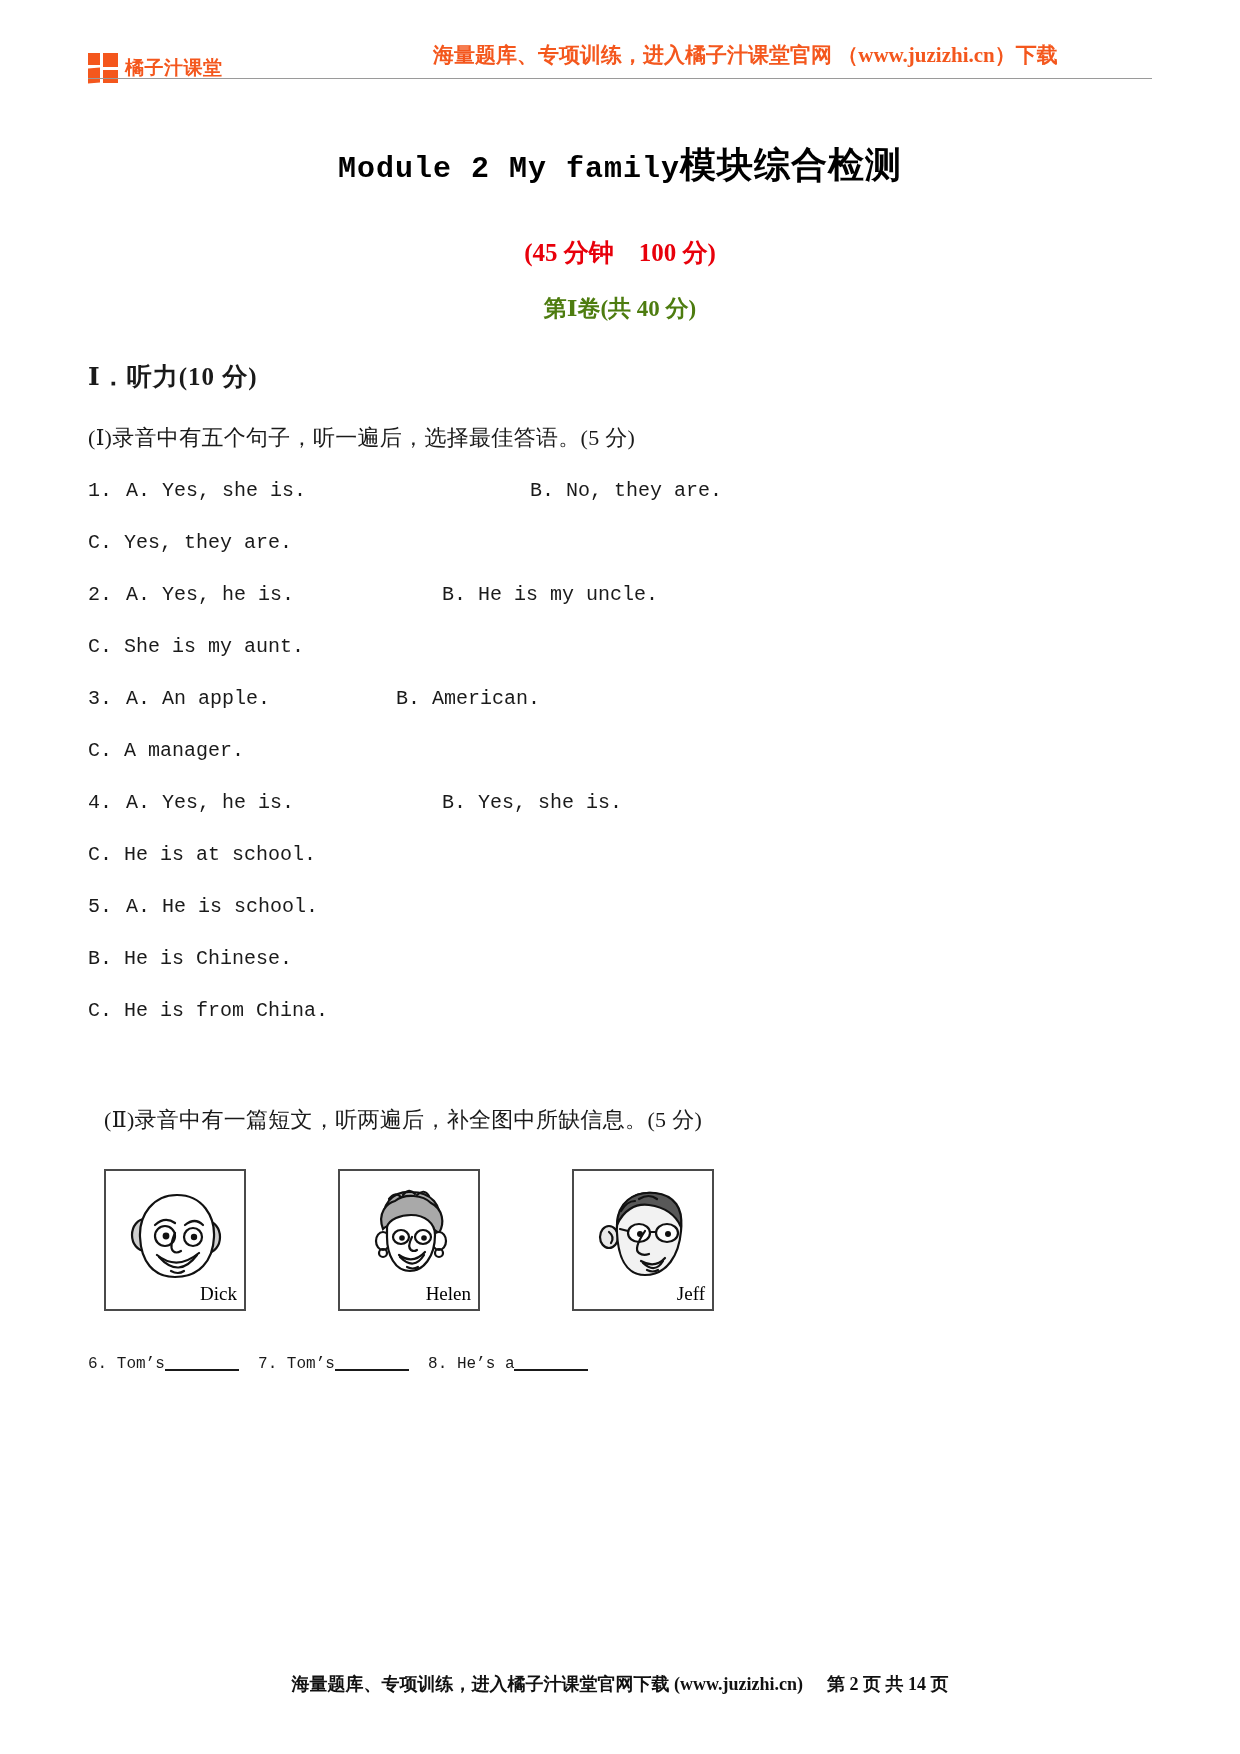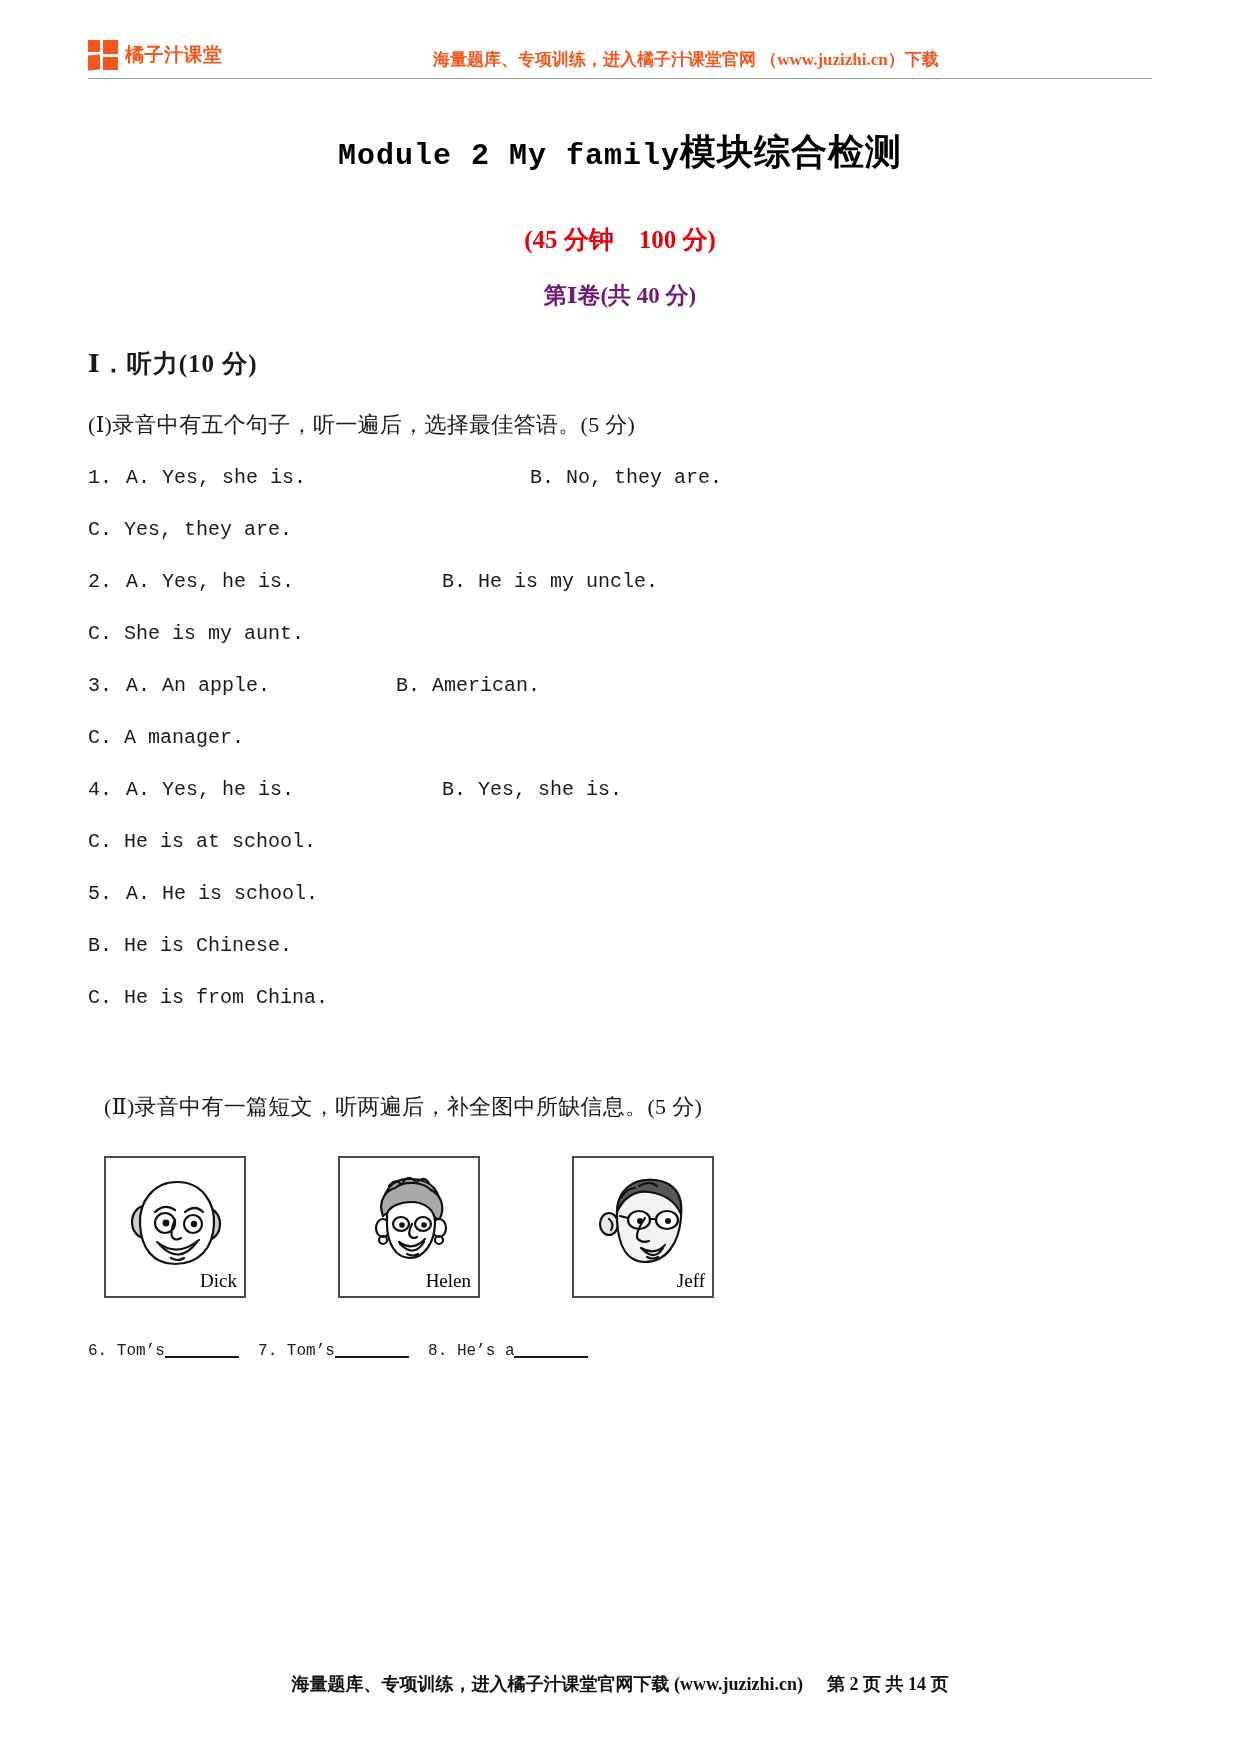--- a/index.html
+++ b/index.html
@@ -14,21 +14,21 @@
     color: #1a1a1a;
     position: relative;
     overflow: hidden;
   }
 
   .page {
     position: relative;
     width: 1240px;
     height: 1754px;
     box-sizing: border-box;
-    padding: 0 88px;
+    padding: 13px 88px;
   }
 
   
   .header {
     position: relative;
     height: 62px;
     display: flex;
     align-items: center;
     padding-top: 24px;
   }
@@ -57,25 +57,25 @@
     color: #f4571d;
     font-family: "DejaVu Sans", sans-serif;
     font-size: 19px;
     font-weight: bold;
     letter-spacing: 0.5px;
     white-space: nowrap;
   }
   .header-note {
     position: absolute;
     left: 345px;
-    top: 48px;
+    top: 28px;
     color: #f4571d;
     font-family: "Liberation Serif", serif;
     font-weight: bold;
-    font-size: 17px;
+    font-size: 21px;
     white-space: nowrap;
   }
   .header-rule {
     position: absolute;
     left: 88px;
     right: 88px;
     top: 78px;
     border-top: 1px solid #9a9a9a;
   }
 
@@ -98,21 +98,21 @@
   .score-line {
     text-align: center;
     color: #e8000b;
     font-weight: bold;
     font-size: 25px;
     margin-top: 46px;
     font-family: "Liberation Serif", "DejaVu Serif", serif;
   }
   .volume-line {
     text-align: center;
-    color: #701a75;
+    color: #4d7c0f;
     font-weight: bold;
     font-size: 23px;
     margin-top: 24px;
     font-family: "Liberation Serif", "DejaVu Serif", serif;
   }
 
   
   .section-head {
     font-size: 25px;
     font-weight: bold;

